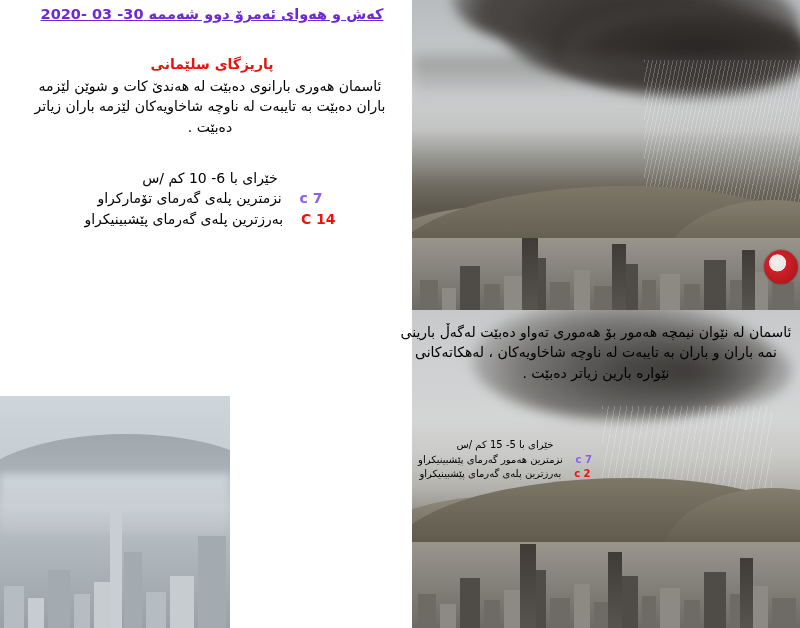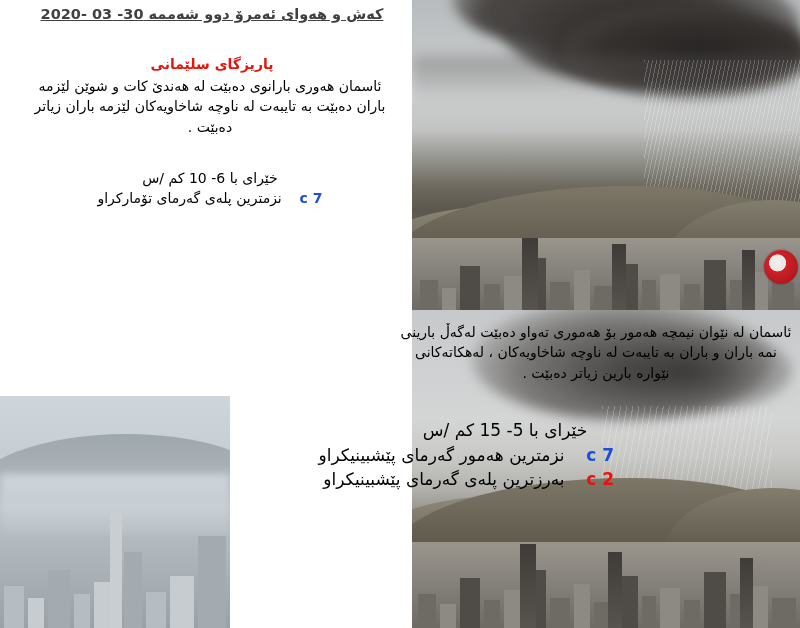--- a/index.html
+++ b/index.html
@@ -204,21 +204,21 @@
   }
   .title-line {
     position: absolute;
     top: 6px;
     right: 408px;
     width: 360px;
     font-size: 14.5px;
     font-weight: bold;
     text-align: center;
     text-decoration: underline;
-    color: #404040;
+    color: #6d28d9;
     direction: rtl;
   }
   .head-red {
     position: absolute;
     top: 56px;
     right: 408px;
     width: 360px;
     text-align: center;
     font-size: 14px;
     font-weight: bold;
@@ -251,28 +251,28 @@
     direction: rtl;
   }
   .para-2 {
     top: 322px;
     right: 6px;
     width: 396px;
     font-size: 14px;
     text-align: center;
   }
   .stats-2 {
-    top: 418px;
+    top: 438px;
     right: 186px;
     width: 218px;
-    font-size: 17px;
+    font-size: 10px;
     text-align: center;
   }
   .stat-row { white-space: nowrap; }
-  .val-blue { color: #1d4ed8; font-weight: bold; }
+  .val-blue { color: #8b5cf6; font-weight: bold; }
   .val-red  { color: #e8140c; font-weight: bold; }
 </style>
 </head>
 <body>
 
 <div class="page">
 
   <div class="photo photo-top-right">
     <div class="cloud-mass cloud-c"></div>
     <div class="cloud-mass cloud-a"></div>
@@ -361,20 +361,25 @@
 
   <div class="txt stats-1">
     <div class="stat-row">
       <span>خێرای با 6- 10 کم /س</span>
     </div>
     <div class="stat-row">
       <span class="val-blue">7 c</span>
       <span>&nbsp;&nbsp;</span>
       <span>نزمترین پلەی گەرمای تۆمارکراو</span>
     </div>
+    <div class="stat-row">
+      <span class="val-red">14 C</span>
+      <span>&nbsp;&nbsp;</span>
+      <span>بەرزترین پلەی گەرمای پێشبینیکراو</span>
+    </div>
   </div>
 
 
   <div class="txt para-2">ئاسمان لە نێوان نیمچە هەمور بۆ هەموری تەواو دەبێت لەگەڵ بارینی نمە باران و باران بە تایبەت لە ناوچە شاخاویەکان ، لەهکاتەکانی نێوارە بارین زیاتر دەبێت .</div>
 
   <div class="txt stats-2">
     <div class="stat-row">
       <span>خێرای با 5- 15 کم /س</span>
     </div>
     <div class="stat-row">

